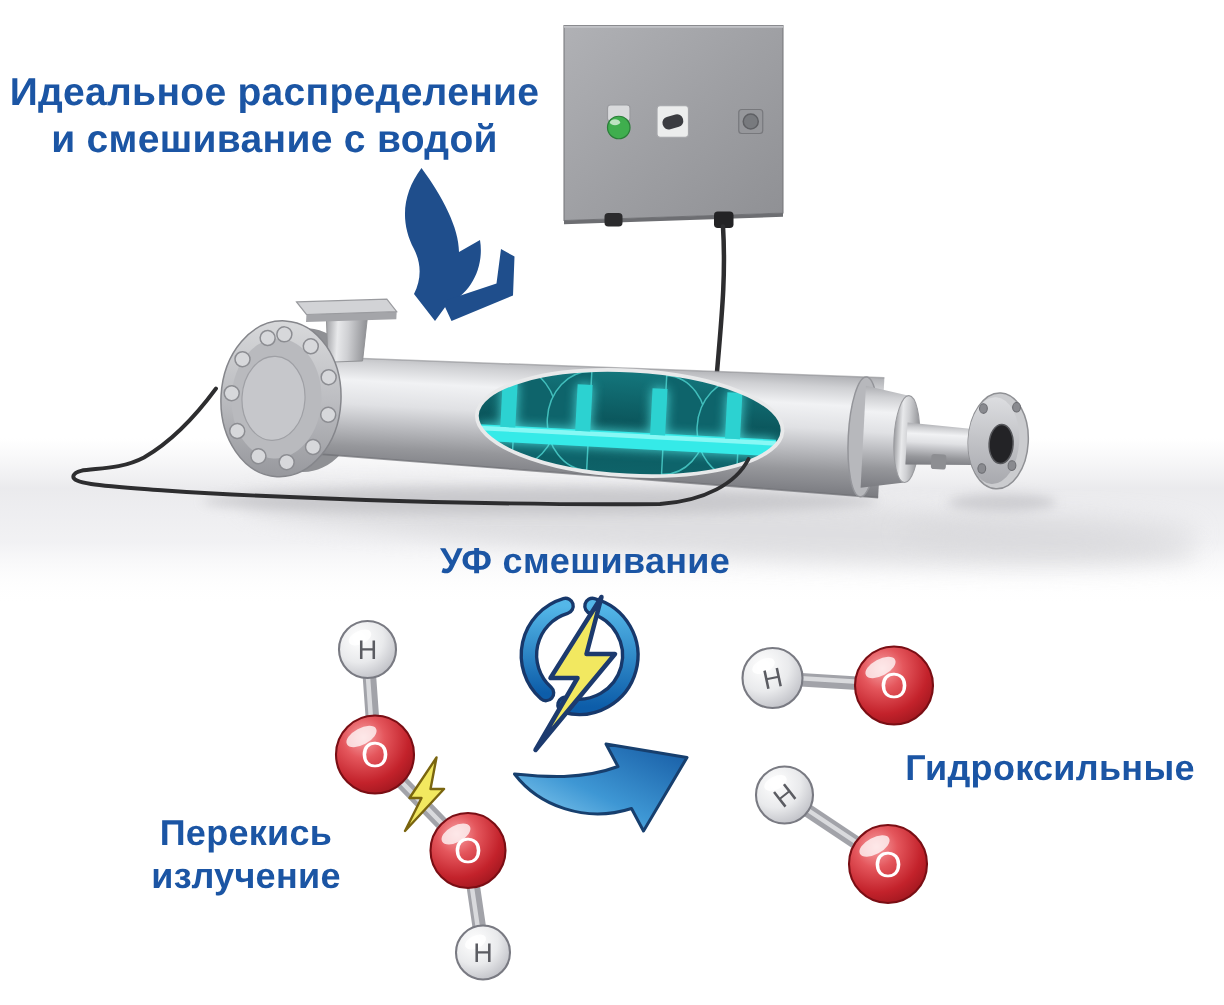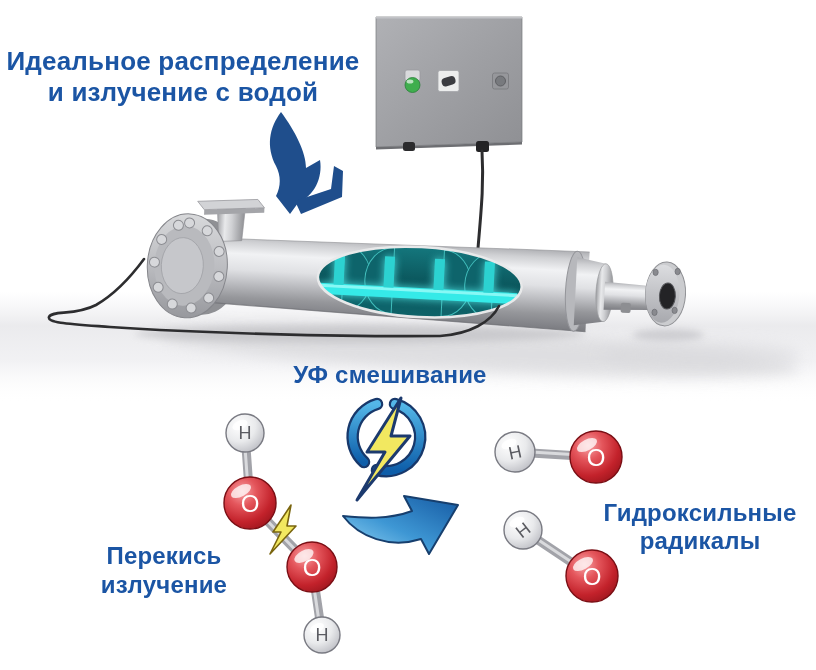--- a/index.html
+++ b/index.html
@@ -287,24 +287,23 @@
       <g>
         <circle cx="592" cy="576" r="26" fill="url(#oR)" stroke="#7a0e14" stroke-width="1.4"></circle>
         <ellipse cx="583" cy="564" rx="11" ry="5.5" fill="#ffffff" opacity="0.75" transform="rotate(-28 583 564)"></ellipse>
         <text class="atomO-letter" x="592" y="576" dy="0.36em">O</text>
       </g>
     </g>
   </svg>
 
   <div class="lbl heading">
     <span class="line">Идеальное распределение</span>
-    <span class="line">и излучение с водой</span>
+    <span class="line">и смешивание с водой</span>
   </div>
   <div class="lbl uv">УФ смешивание</div>
   <div class="lbl perox">
     <span class="line">Перекись</span>
     <span class="line">излучение</span>
   </div>
   <div class="lbl rad">
     <span class="line">Гидроксильные</span>
-    <span class="line">радикалы</span>
   </div>
 </div>
 
 </body></html>

